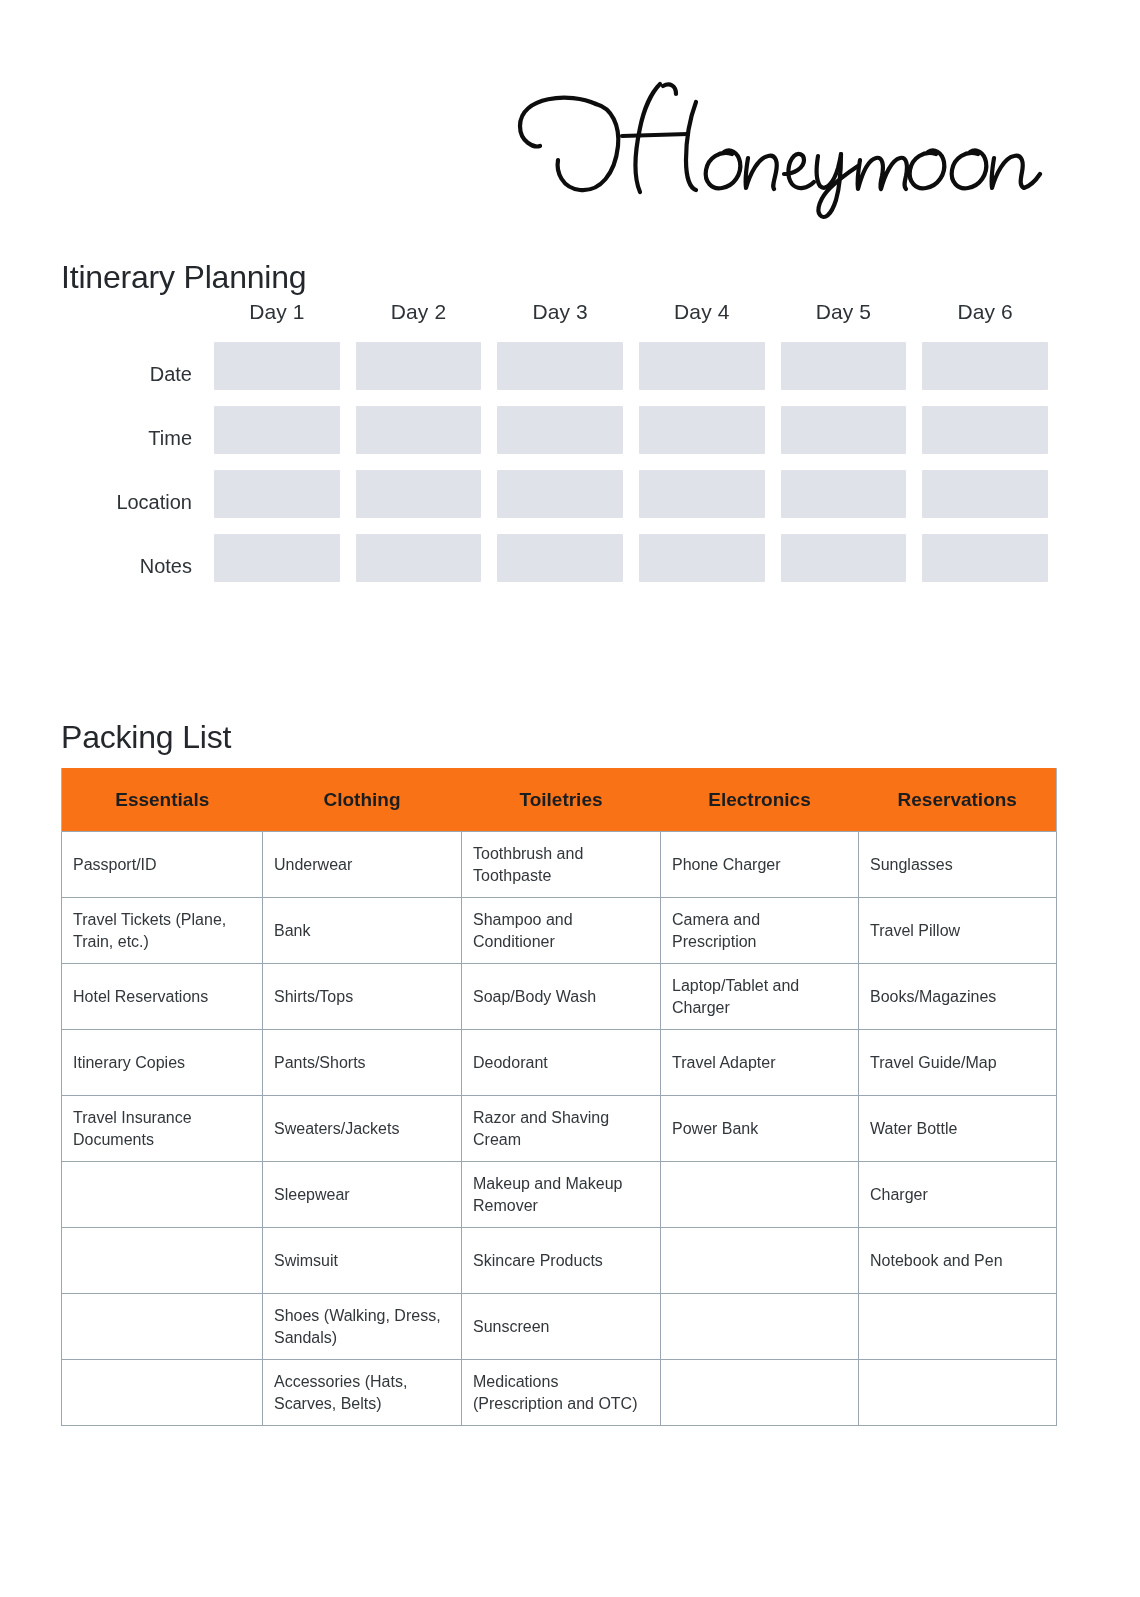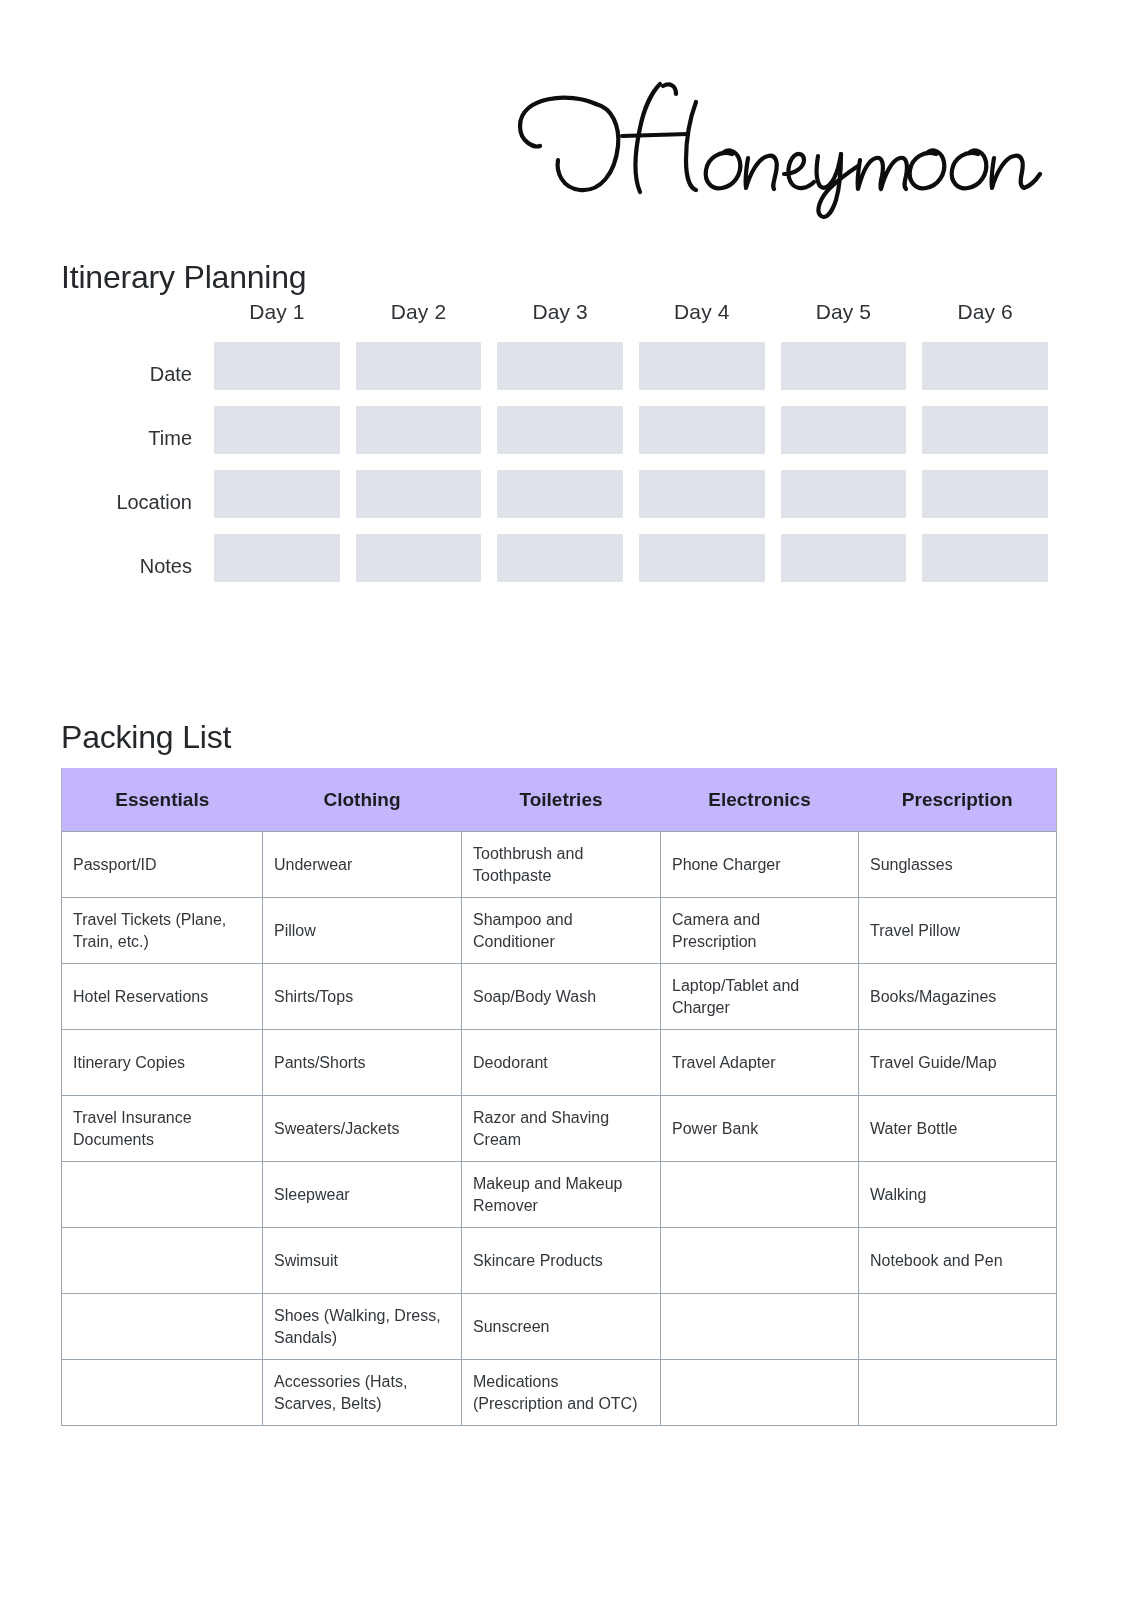--- a/index.html
+++ b/index.html
@@ -83,21 +83,21 @@
     left: 61px;
     top: 768px;
     width: 995px;
   }
   .pack-table {
     border-collapse: collapse;
     width: 100%;
     table-layout: fixed;
   }
   .pack-table th {
-    background: #c4b5fd;
+    background: #f97316;
     color: #1b1e21;
     font-size: 19px;
     font-weight: bold;
     text-align: center;
     height: 63px;
     padding: 0 6px;
     border: none;
   }
   .pack-table td {
     border: 1px solid #9aa6b2;
@@ -267,35 +267,35 @@
         <col style="width:199px">
       <col style="width:198px">
         <col style="width:198px">
     </colgroup>
     <thead>
       <tr class="head-row">
         <th>Essentials</th>
         <th>Clothing</th>
         <th>Toiletries</th>
         <th>Electronics</th>
-        <th>Prescription</th>
+        <th>Reservations</th>
       </tr>
     </thead>
     <tbody>
       <tr>
         <td>Passport/ID</td>
         <td>Underwear</td>
         <td>Toothbrush and
  Toothpaste</td>
         <td>Phone Charger</td>
         <td>Sunglasses</td>
       </tr>
       <tr>
         <td>Travel Tickets (Plane, Train, etc.)</td>
-        <td>Pillow</td>
+        <td>Bank</td>
         <td>Shampoo and Conditioner</td>
         <td>Camera and Prescription</td>
         <td>Travel Pillow</td>
       </tr>
       <tr>
         <td>Hotel Reservations</td>
         <td>Shirts/Tops</td>
         <td>Soap/Body Wash</td>
         <td>Laptop/Tablet and Charger</td>
         <td>Books/Magazines</td>
@@ -312,21 +312,21 @@
         <td>Sweaters/Jackets</td>
         <td>Razor and Shaving Cream</td>
         <td>Power Bank</td>
         <td>Water Bottle</td>
       </tr>
       <tr>
         <td></td>
         <td>Sleepwear</td>
         <td>Makeup and Makeup Remover</td>
         <td></td>
-        <td>Walking</td>
+        <td>Charger</td>
       </tr>
       <tr>
         <td></td>
         <td>Swimsuit</td>
         <td>Skincare Products</td>
         <td></td>
         <td>Notebook and Pen</td>
       </tr>
       <tr>
         <td></td>

